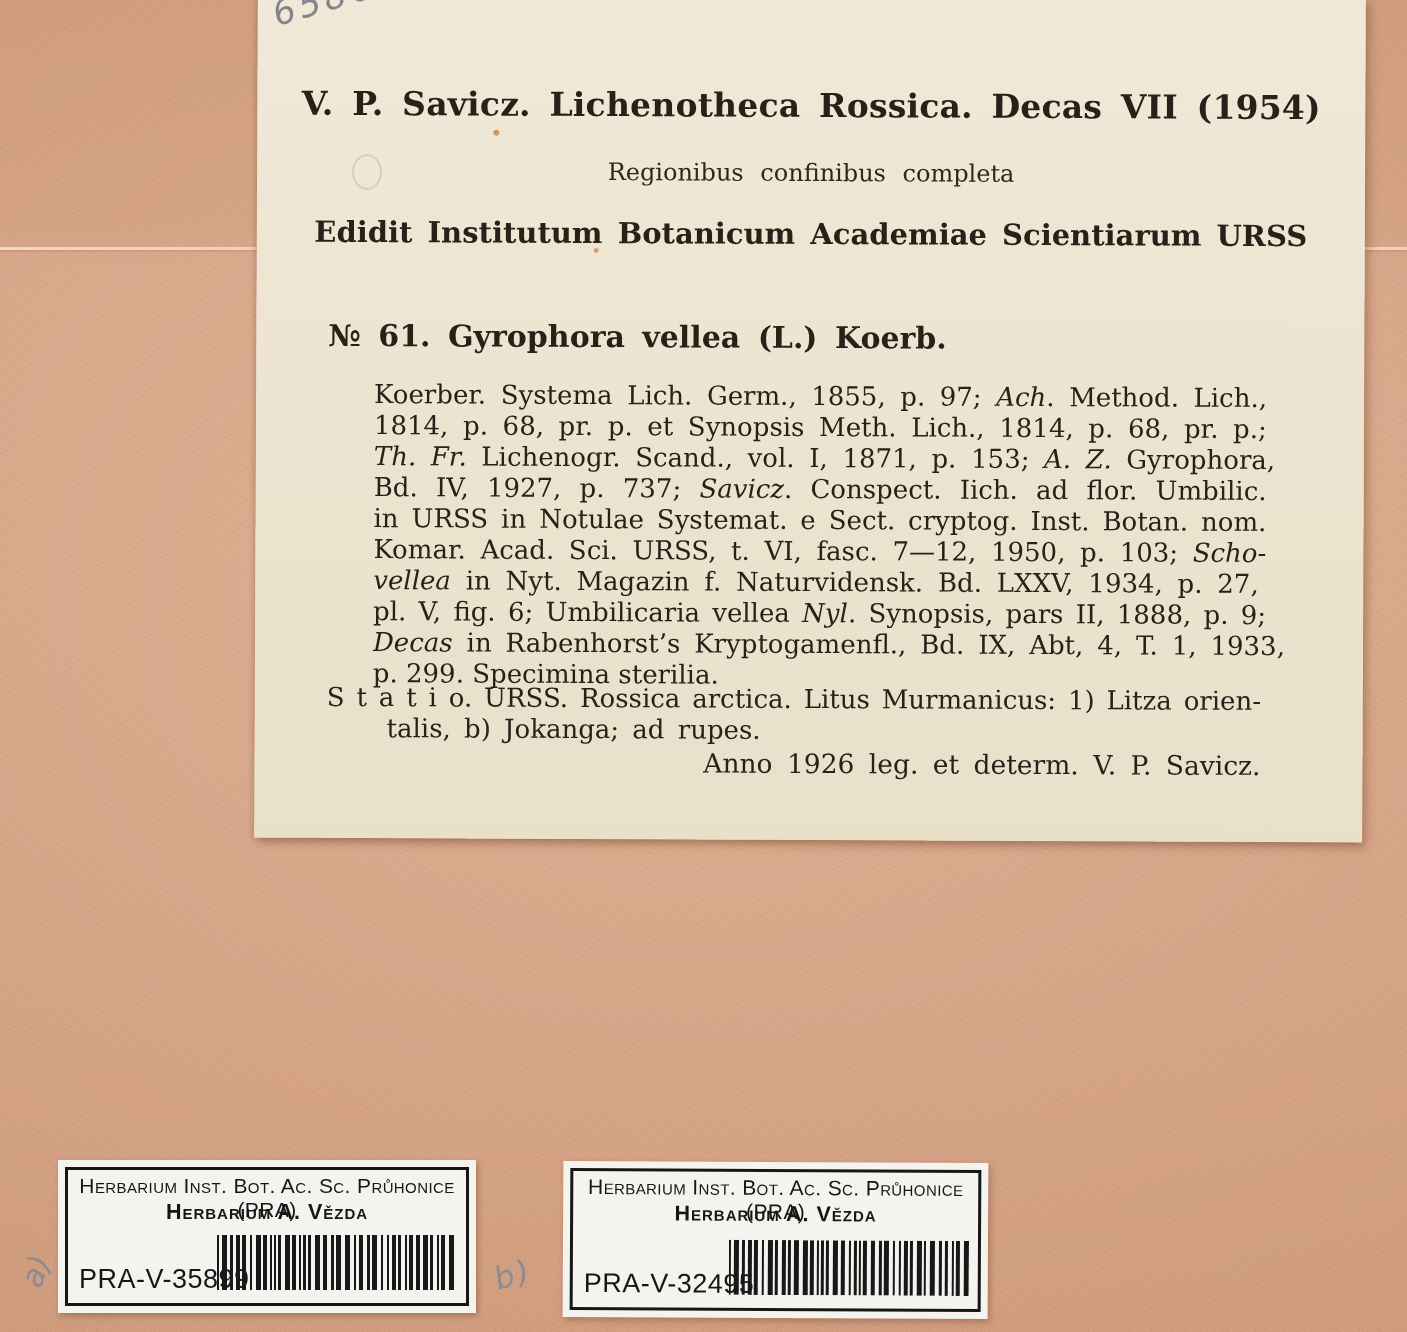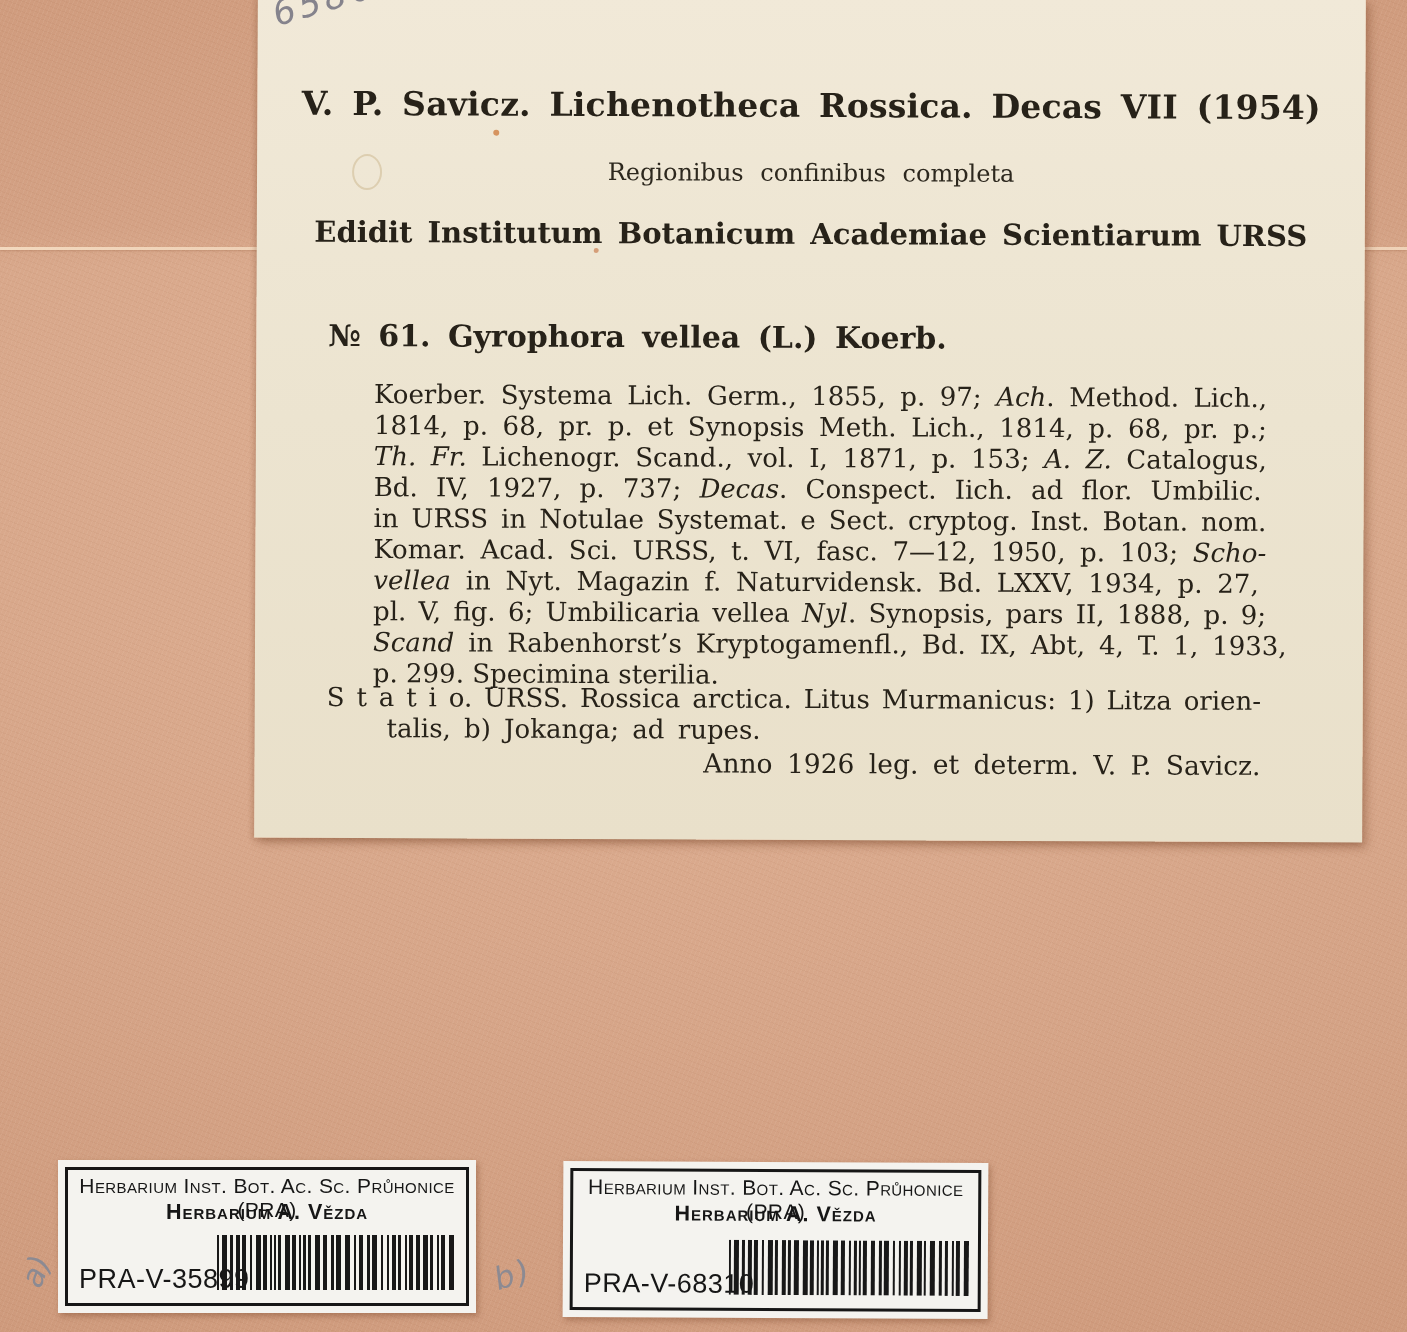--- a/index.html
+++ b/index.html
@@ -83,27 +83,27 @@
 
     <div class="p-subtitle">Regionibus confinibus completa</div>
 
     <div class="p-publisher">Edidit Institutum Botanicum Academiae Scientiarum URSS</div>
 
     <div class="p-specimen">№ 61. Gyrophora vellea (L.) Koerb.</div>
 
     <div class="p-citation">
         <div class="cit-line j"><span class="jinner" style="word-spacing: 6.32614px;"><span>Koerber. Systema Lich. Germ., 1855, p. 97; </span><i>Ach</i><span>. Method. Lich.,</span></span></div>
         <div class="cit-line j"><span class="jinner" style="word-spacing: 6.40365px;"><span>1814, p. 68, pr. p. et Synopsis Meth. Lich., 1814, p. 68, pr. p.;</span></span></div>
-        <div class="cit-line j"><span class="jinner" style="word-spacing: 6.39608px;"><i>Th. Fr.</i><span> Lichenogr. Scand., vol. I, 1871, p. 153; </span><i>A. Z.</i><span> Catalogus,</span></span></div>
-        <div class="cit-line j"><span class="jinner" style="word-spacing: 9.97942px;"><span>Bd. IV, 1927, p. 737; </span><i>Decas</i><span>. Conspect. Iich. ad flor. Umbilic.</span></span></div>
+        <div class="cit-line j"><span class="jinner" style="word-spacing: 6.39608px;"><i>Th. Fr.</i><span> Lichenogr. Scand., vol. I, 1871, p. 153; </span><i>A. Z.</i><span> Gyrophora,</span></span></div>
+        <div class="cit-line j"><span class="jinner" style="word-spacing: 9.97942px;"><span>Bd. IV, 1927, p. 737; </span><i>Savicz</i><span>. Conspect. Iich. ad flor. Umbilic.</span></span></div>
         <div class="cit-line j"><span class="jinner" style="word-spacing: 4.67947px;"><span>in URSS in Notulae Systemat. e Sect. cryptog. Inst. Botan. nom.</span></span></div>
         <div class="cit-line j"><span class="jinner" style="word-spacing: 6.39893px;"><span>Komar. Acad. Sci. URSS, t. VI, fasc. 7—12, 1950, p. 103; </span><i>Scho-</i></span></div>
         <div class="cit-line j"><span class="jinner" style="word-spacing: 6.54819px;"><i>vellea</i><span> in Nyt. Magazin f. Naturvidensk. Bd. LXXV, 1934, p. 27,</span></span></div>
         <div class="cit-line j"><span class="jinner" style="word-spacing: 4.01284px;"><span>pl. V, fig. 6; Umbilicaria vellea </span><i>Nyl</i><span>. Synopsis, pars II, 1888, p. 9;</span></span></div>
-        <div class="cit-line j"><span class="jinner" style="word-spacing: 5.68258px;"><i>Scand</i><span> in Rabenhorst’s Kryptogamenfl., Bd. IX, Abt, 4, T. 1, 1933,</span></span></div>
+        <div class="cit-line j"><span class="jinner" style="word-spacing: 5.68258px;"><i>Decas</i><span> in Rabenhorst’s Kryptogamenfl., Bd. IX, Abt, 4, T. 1, 1933,</span></span></div>
         <div class="cit-line"><span class="jinner"><span>p. 299. Specimina sterilia.</span></span></div>
       </div>
 
     <div class="statio1 j">
       <span class="jinner" style="word-spacing: 3.62934px;">S t a t i o.  URSS. Rossica arctica. Litus Murmanicus: 1) Litza orien-</span>
     </div>
     <div class="statio2">talis, b) Jokanga; ad rupes.</div>
 
     <div class="anno">Anno 1926 leg. et determ. V. P. Savicz.</div>
   </div>
@@ -152,21 +152,21 @@
           <span style="left:224px;width:4px"></span>
           <span style="left:232px;width:5px"></span>
         </div>
     </div>
   </div>
 
   <div class="hlabel hlabel-b">
     <div class="hlabel-inner">
       <div class="hl-line1">Herbarium Inst. Bot. Ac. Sc. Průhonice (PRA)</div>
       <div class="hl-line2">Herbarium A. Vězda</div>
-      <div class="hl-code">PRA-V-68310</div>
+      <div class="hl-code">PRA-V-32495</div>
       <div class="hl-barcode">
           <span style="left:0px;width:2px"></span>
           <span style="left:5px;width:5px"></span>
           <span style="left:13px;width:3px"></span>
           <span style="left:19px;width:4px"></span>
           <span style="left:25px;width:4px"></span>
           <span style="left:33px;width:2px"></span>
           <span style="left:39px;width:5px"></span>
           <span style="left:46px;width:3px"></span>
           <span style="left:53px;width:4px"></span>

